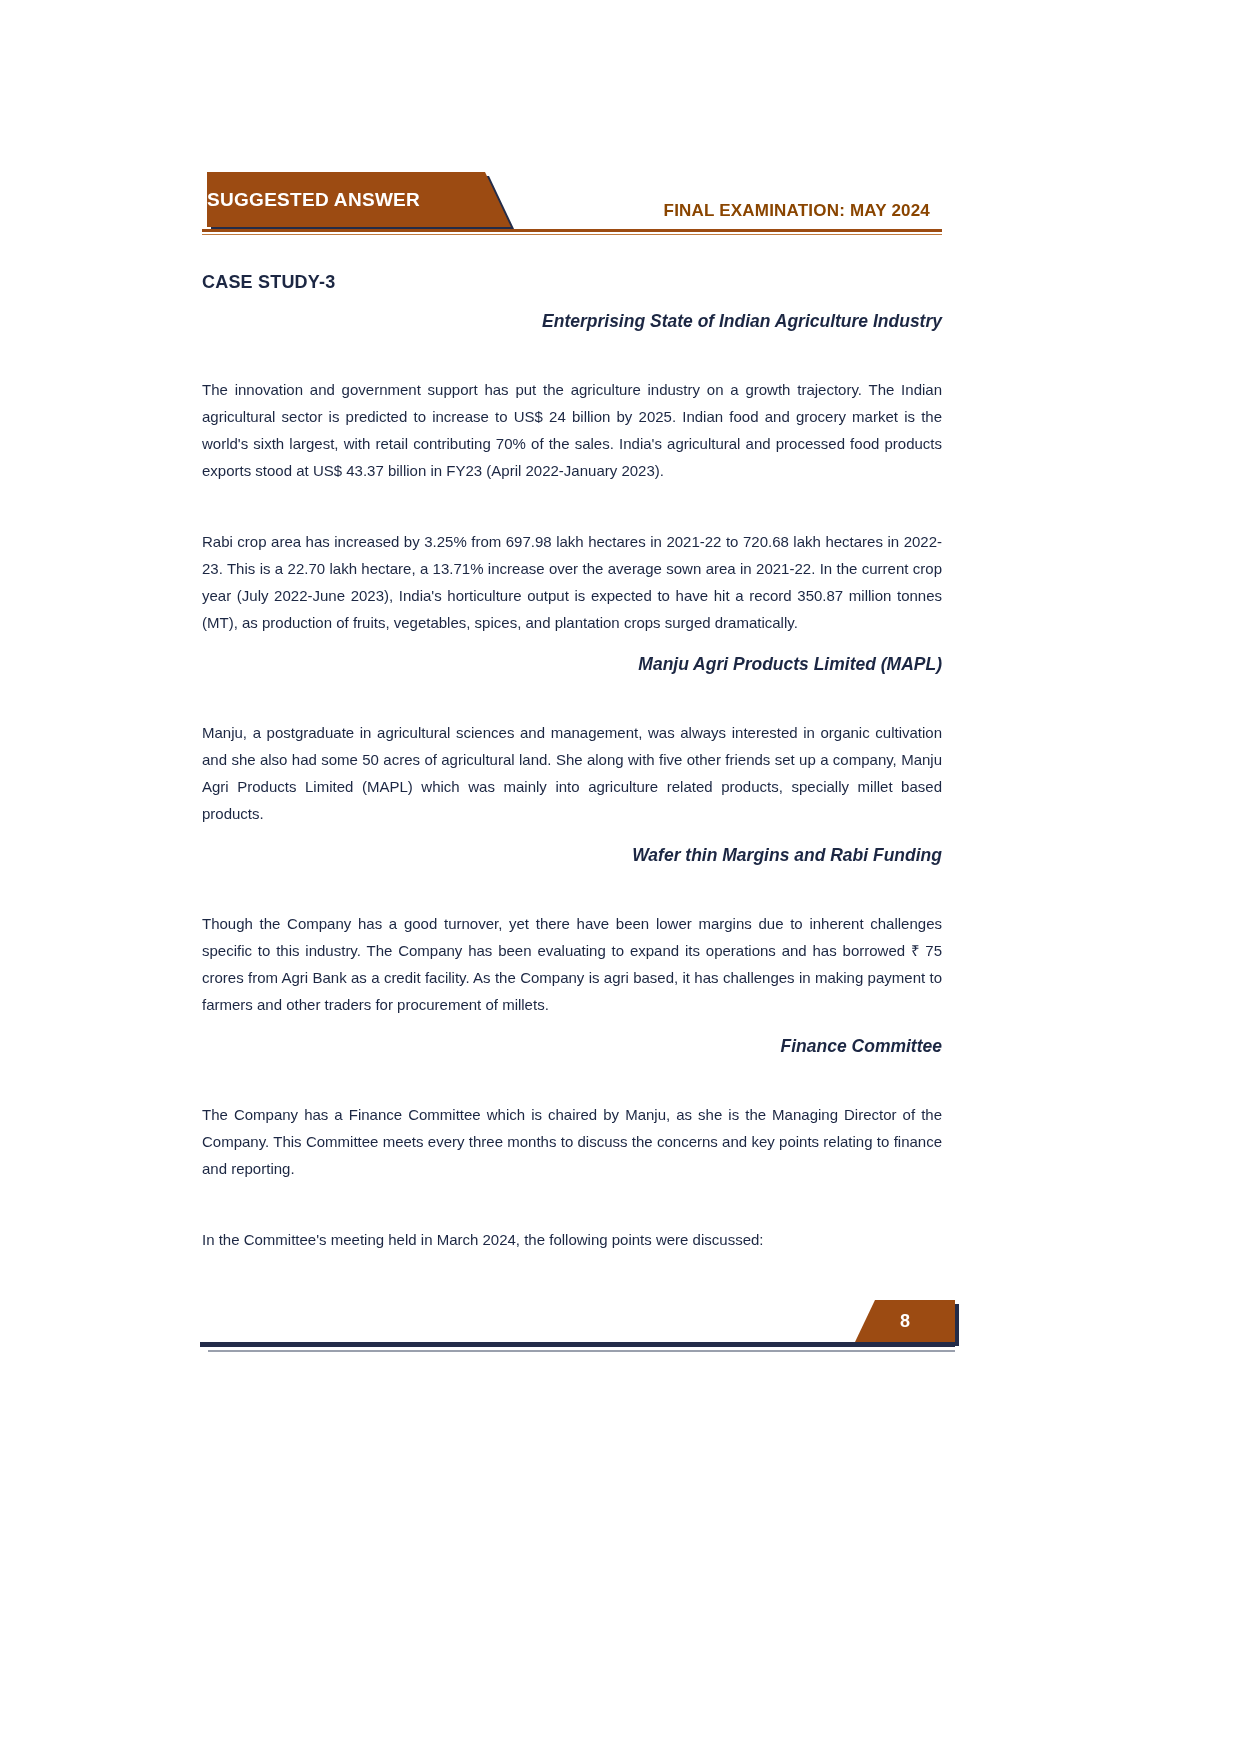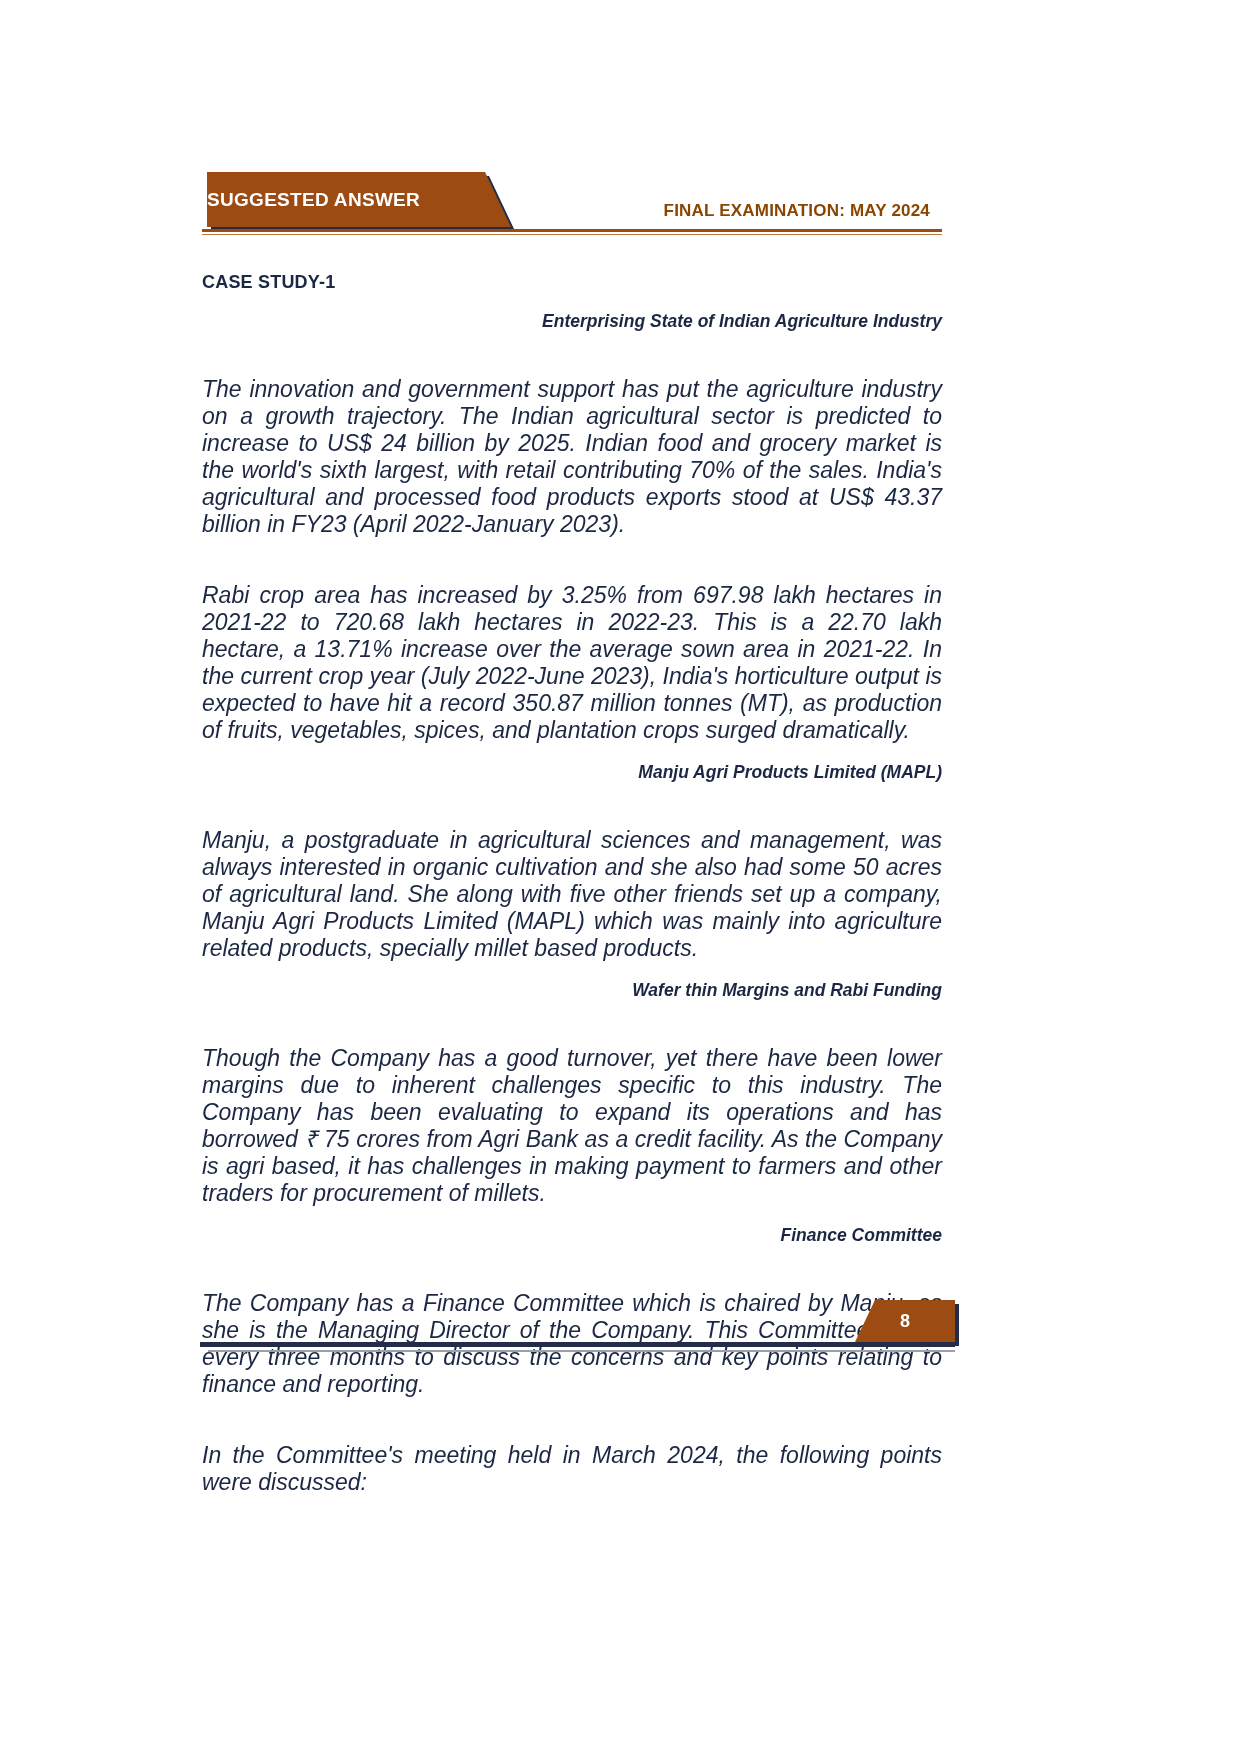--- a/index.html
+++ b/index.html
@@ -84,22 +84,21 @@
   .block-heading {
     font-size: 17.5px;
     font-weight: bold;
     font-style: italic;
     margin-top: 18px;
     margin-bottom: 10px;
     color: #1c2743;
     text-align: right;
   }
   .block-para {
-    font-size: 23px;
-    font-style: italic;
+    font-size: 15px;
     line-height: 27px;
     text-align: justify;
     margin-bottom: 13px;
     color: #1c2743;
     margin-top: 44px;
   }
 
   
   .page-number-tab-shadow {
     position: absolute;
@@ -151,21 +150,21 @@
 
   <div class="banner-shadow"></div>
   <div class="banner">
     <span>SUGGESTED ANSWER</span>
   </div>
   <div class="exam-title">FINAL EXAMINATION: MAY 2024</div>
   <div class="header-rule"></div>
   <div class="header-rule-thin"></div>
 
   <div class="content">
-    <div class="case-title">CASE STUDY-1</div>
+    <div class="case-title">CASE STUDY-3</div>
 
     <div class="block-heading">Enterprising State of Indian Agriculture Industry</div>
     <div class="block-para">The innovation and government support has put the agriculture industry on a growth trajectory. The Indian agricultural sector is predicted to increase to US$ 24 billion by 2025. Indian food and grocery market is the world's sixth largest, with retail contributing 70% of the sales. India's agricultural and processed food products exports stood at US$ 43.37 billion in FY23 (April 2022-January 2023).</div>
     <div class="block-para">Rabi crop area has increased by 3.25% from 697.98 lakh hectares in 2021-22 to 720.68 lakh hectares in 2022-23. This is a 22.70 lakh hectare, a 13.71% increase over the average sown area in 2021-22. In the current crop year (July 2022-June 2023), India's horticulture output is expected to have hit a record 350.87 million tonnes (MT), as production of fruits, vegetables, spices, and plantation crops surged dramatically.</div>
 
     <div class="block-heading">Manju Agri Products Limited (MAPL)</div>
     <div class="block-para">Manju, a postgraduate in agricultural sciences and management, was always interested in organic cultivation and she also had some 50 acres of agricultural land. She along with five other friends set up a company, Manju Agri Products Limited (MAPL) which was mainly into agriculture related products, specially millet based products.</div>
 
     <div class="block-heading">Wafer thin Margins and Rabi Funding</div>
     <div class="block-para">Though the Company has a good turnover, yet there have been lower margins due to inherent challenges specific to this industry. The Company has been evaluating to expand its operations and has borrowed ₹ 75 crores from Agri Bank as a credit facility. As the Company is agri based, it has challenges in making payment to farmers and other traders for procurement of millets.</div>

